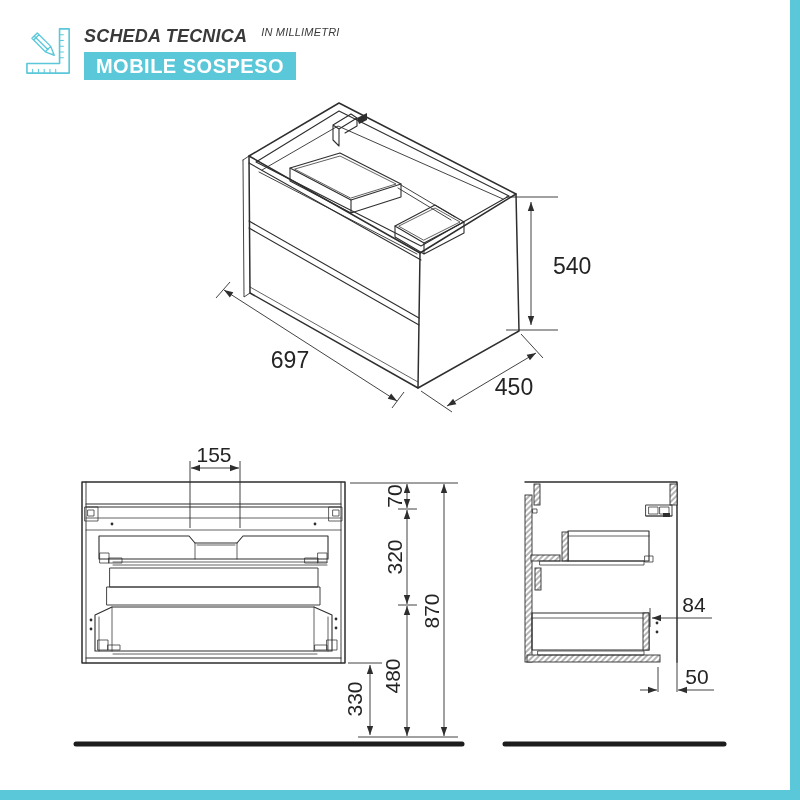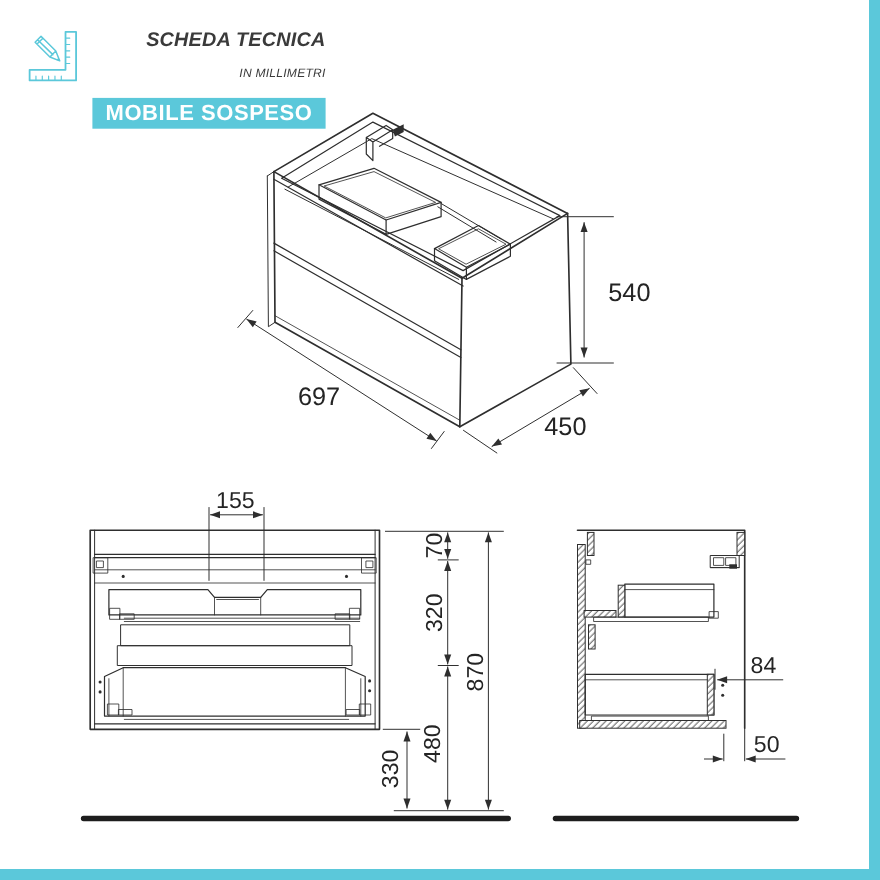--- a/index.html
+++ b/index.html
@@ -6,24 +6,24 @@
   * { margin:0; padding:0; box-sizing:border-box; }
   body { background:#ffffff; font-family:"Liberation Sans", sans-serif; }
   .page { position:relative; width:800px; height:800px; background:#ffffff; overflow:hidden; }
 
   .edge { position:absolute; background:var(--accent); }
   .edge.right  { top:0; right:0; width:10px; height:100%; }
   .edge.bottom { left:0; bottom:0; width:100%; height:10px; }
 
   .hdr-icon { position:absolute; left:25px; top:27px; width:48px; height:48px; }
   .hdr-text { position:absolute; left:84px; top:26px; }
-  .title-row { display:flex; align-items:flex-end; gap:14px;flex-direction:column; }
+  .title-row { display:flex; align-items:flex-start; gap:14px; }
   .sheet-title { font-size:18px; font-weight:bold; font-style:italic; color:#3a3a3a; letter-spacing:.2px; }
   .unit-note   { font-size:11px; font-style:italic; color:#3a3a3a; letter-spacing:.2px; }
-  .badge { margin-top:16px; width:212px; height:28px; display:flex; align-items:center; justify-content:center;
+  .badge { margin-top:5px; width:212px; height:28px; display:flex; align-items:center; justify-content:center;
            background:var(--accent); color:#ffffff; font-weight:bold; font-size:20px; letter-spacing:.5px; }
 
   svg.drawing { position:absolute; left:0; top:0; width:800px; height:800px; }
   .ln  { fill:none; stroke:var(--ink); stroke-width:1.1; stroke-linejoin:round; stroke-linecap:round; }
   .w14 { stroke-width:1.5; }
   .t9  { stroke-width:0.9; }
   .t8  { stroke-width:0.75; }
   .dm  { fill:none; stroke:var(--ink); stroke-width:0.9; }
   .arr2 { marker-start:url(#arr); marker-end:url(#arr); }
   .arrE { marker-end:url(#arr); }

